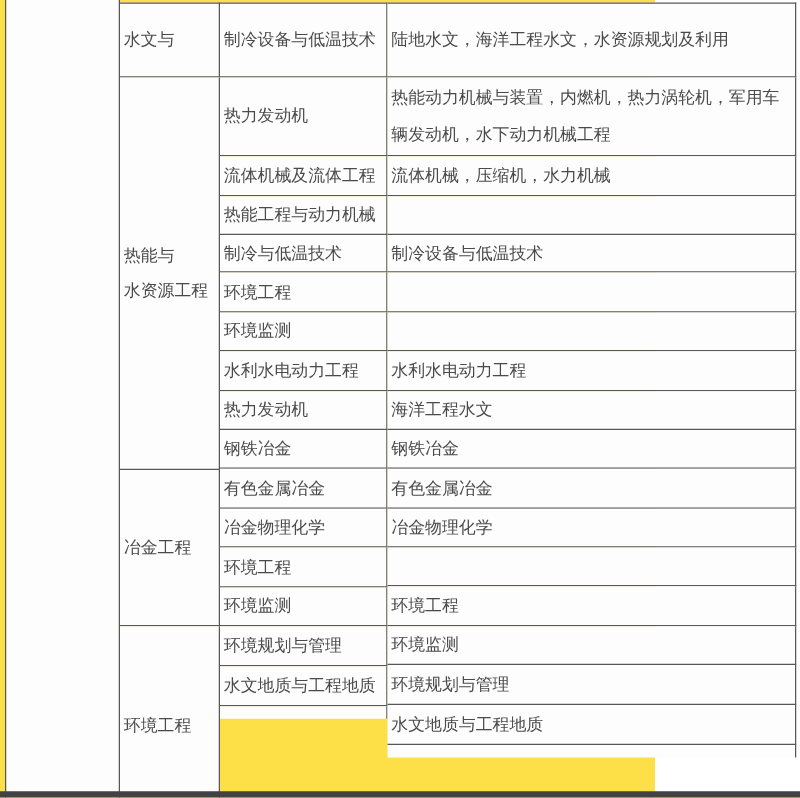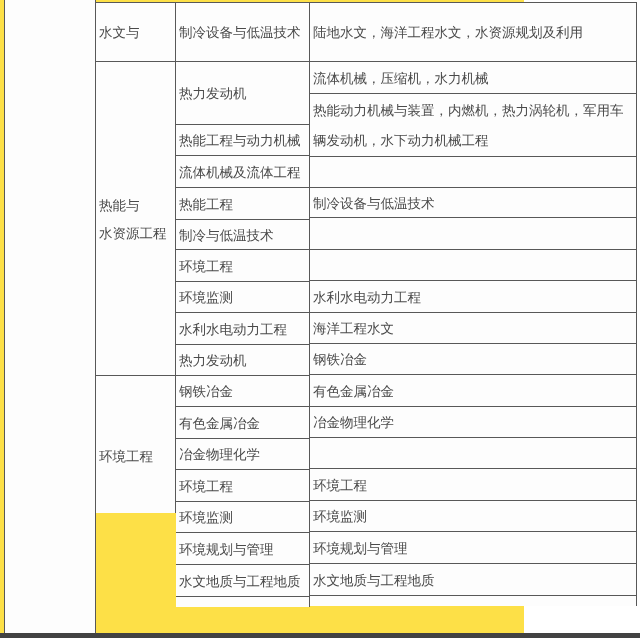--- a/index.html
+++ b/index.html
@@ -57,52 +57,56 @@
         <div>
           <span>水文与</span>
         </div>
       </div>
       <div class="cell major glabel" style="height:314px">
         <div>
           <span>热能与</span>
           <span>水资源工程</span>
         </div>
       </div>
+      <div class="cell major glabel" style="height:125px">
+        <div>
+          <span>冶金工程</span>
+        </div>
+      </div>
       <div class="cell major glabel cut pad-bottom-group" style="height:137px">
         <div>
           <span>环境工程</span>
         </div>
       </div>
     </div>
 
     <div class="col colC">
       <div class="cell sub top" style="height:60px">制冷设备与低温技术</div>
       <div class="cell sub" style="height:63px">热力发动机</div>
+      <div class="cell sub" style="height:32px">流体机械及流体工程</div>
       <div class="cell sub" style="height:31px">热能工程与动力机械</div>
-      <div class="cell sub" style="height:32px">流体机械及流体工程</div>
-      <div class="cell sub" style="height:32px">热能工程</div>
       <div class="cell sub" style="height:30px">制冷与低温技术</div>
       <div class="cell sub" style="height:32px">环境工程</div>
       <div class="cell sub" style="height:31px">环境监测</div>
       <div class="cell sub" style="height:32px">水利水电动力工程</div>
       <div class="cell sub" style="height:31px">热力发动机</div>
       <div class="cell sub" style="height:31px">钢铁冶金</div>
       <div class="cell sub" style="height:32px">有色金属冶金</div>
       <div class="cell sub" style="height:31px">冶金物理化学</div>
       <div class="cell sub" style="height:32px">环境工程</div>
       <div class="cell sub" style="height:31px">环境监测</div>
       <div class="cell sub" style="height:32px">环境规划与管理</div>
       <div class="cell sub" style="height:32px">水文地质与工程地质</div>
       <div class="cell sub cut" style="height:10px"></div>
     </div>
 
     <div class="col colD">
       <div class="cell desc top" style="height:60px">陆地水文，海洋工程水文，水资源规划及利用</div>
+      <div class="cell desc" style="height:63px">热能动力机械与装置，内燃机，热力涡轮机，军用车辆发动机，水下动力机械工程</div>
       <div class="cell desc" style="height:32px">流体机械，压缩机，水力机械</div>
-      <div class="cell desc" style="height:63px">热能动力机械与装置，内燃机，热力涡轮机，军用车辆发动机，水下动力机械工程</div>
       <div class="cell desc" style="height:31px"></div>
       <div class="cell desc" style="height:30px">制冷设备与低温技术</div>
       <div class="cell desc" style="height:32px"></div>
       <div class="cell desc" style="height:31px"></div>
       <div class="cell desc" style="height:32px">水利水电动力工程</div>
       <div class="cell desc" style="height:31px">海洋工程水文</div>
       <div class="cell desc" style="height:31px">钢铁冶金</div>
       <div class="cell desc" style="height:32px">有色金属冶金</div>
       <div class="cell desc" style="height:31px">冶金物理化学</div>
       <div class="cell desc" style="height:31px"></div>

